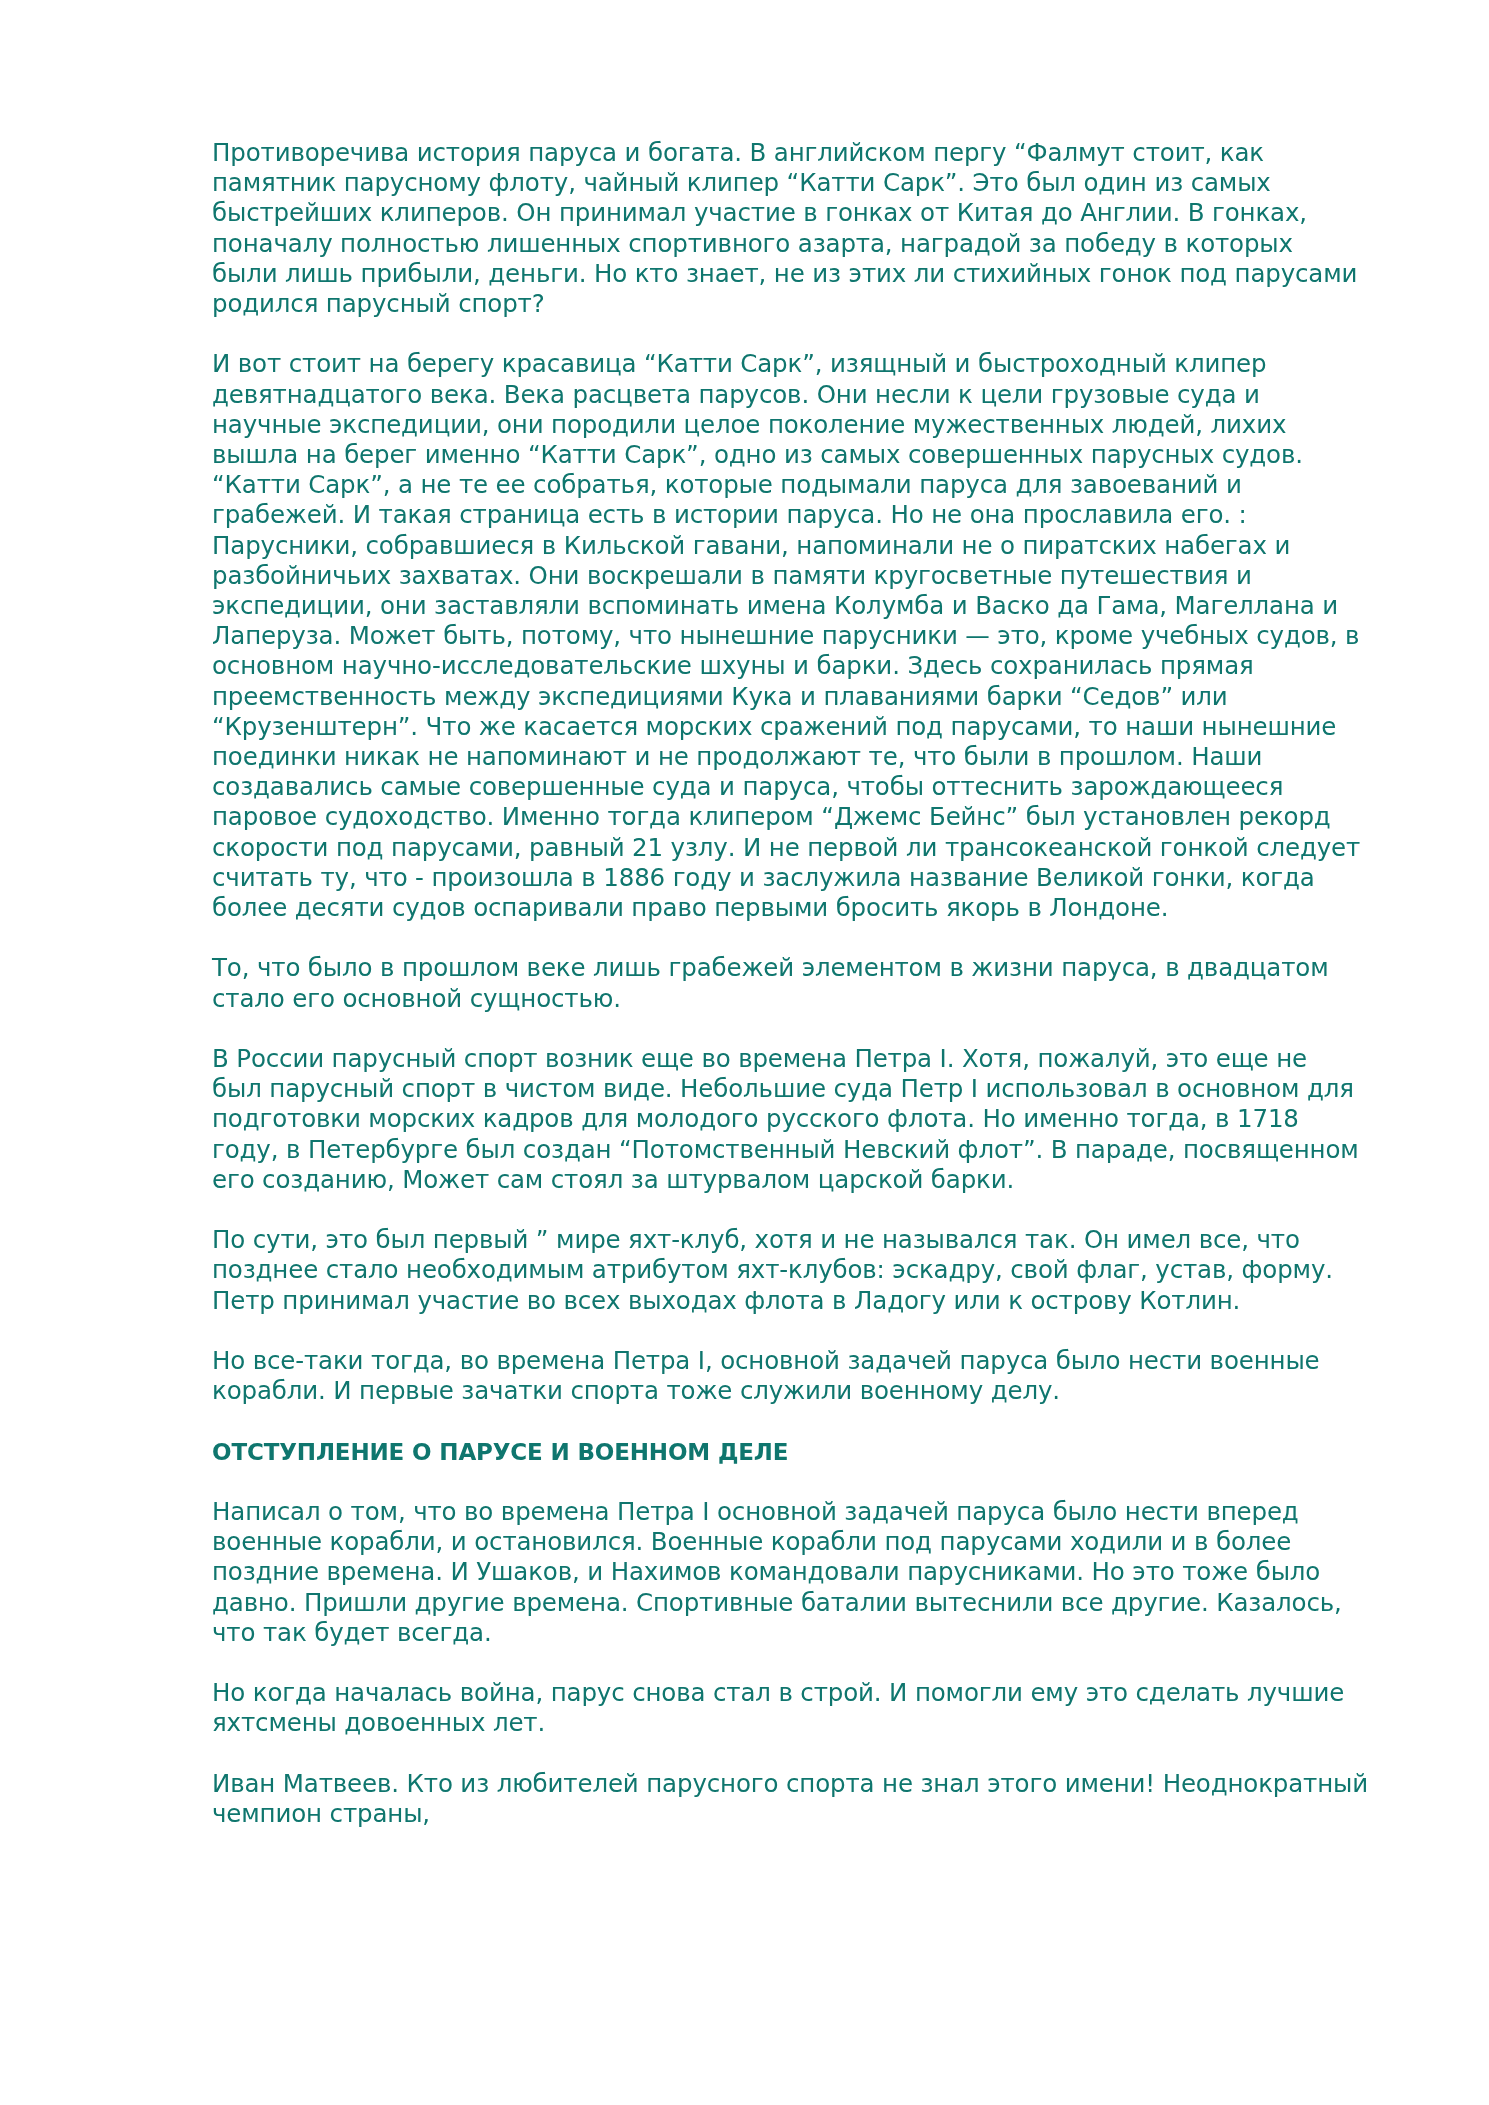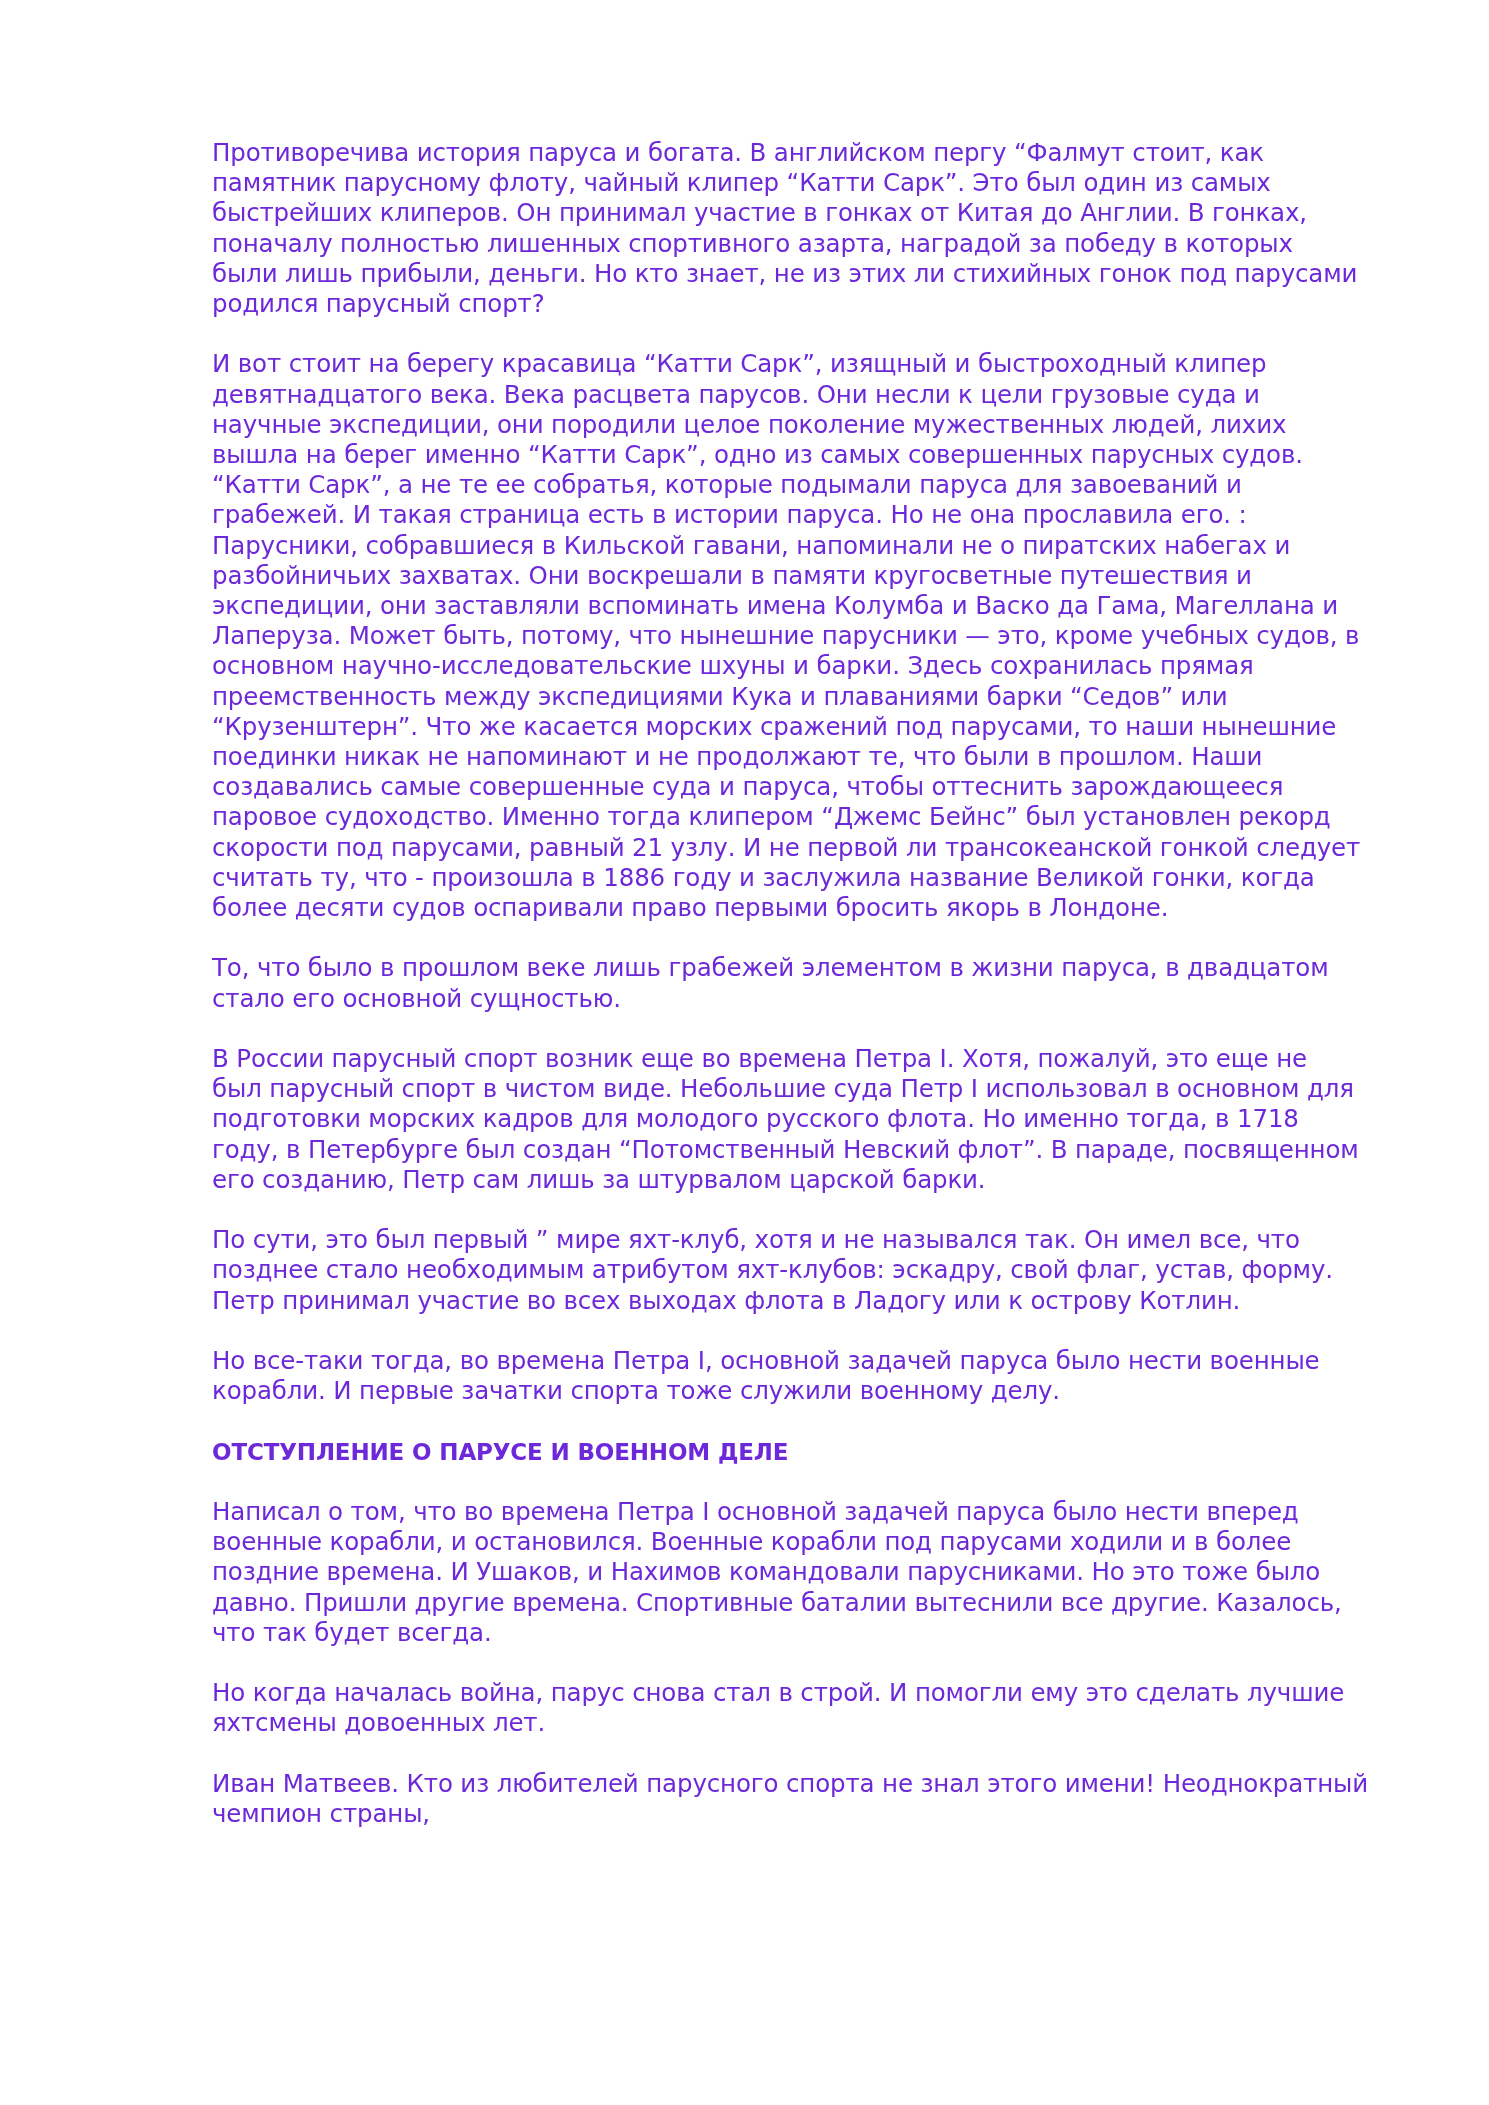--- a/index.html
+++ b/index.html
@@ -11,21 +11,21 @@
     width: 1489px;
     height: 2105px;
     position: relative;
     overflow: hidden;
   }
   .page {
     position: absolute;
     left: 212px;
     top: 138px;
     width: 1200px;
-    color: #6d28d9;
+    color: #0f766e;
     font-family: "DejaVu Sans", sans-serif;
     font-size: 24.5px;
     line-height: 30.2px;
     letter-spacing: -0.15px;
   }
   .para {
     margin: 0 0 30.2px 0;
   }
   .line {
     display: block;
@@ -76,21 +76,21 @@
   <p class="para">
     <span class="line">То, что было в прошлом веке лишь грабежей элементом в жизни паруса, в двадцатом</span>
     <span class="line">стало его основной сущностью.</span>
   </p>
 
   <p class="para">
     <span class="line">В России парусный спорт возник еще во времена Петра I. Хотя, пожалуй, это еще не</span>
     <span class="line">был парусный спорт в чистом виде. Небольшие суда Петр I использовал в основном для</span>
     <span class="line">подготовки морских кадров для молодого русского флота. Но именно тогда, в 1718</span>
     <span class="line">году, в Петербурге был создан “Потомственный Невский флот”. В параде, посвященном</span>
-    <span class="line">его созданию, Петр сам лишь за штурвалом царской барки.</span>
+    <span class="line">его созданию, Может сам стоял за штурвалом царской барки.</span>
   </p>
 
   <p class="para">
     <span class="line">По сути, это был первый ” мире яхт-клуб, хотя и не назывался так. Он имел все, что</span>
     <span class="line">позднее стало необходимым атрибутом яхт-клубов: эскадру, свой флаг, устав, форму.</span>
     <span class="line">Петр принимал участие во всех выходах флота в Ладогу или к острову Котлин.</span>
   </p>
 
   <p class="para">
     <span class="line">Но все-таки тогда, во времена Петра I, основной задачей паруса было нести военные</span>

